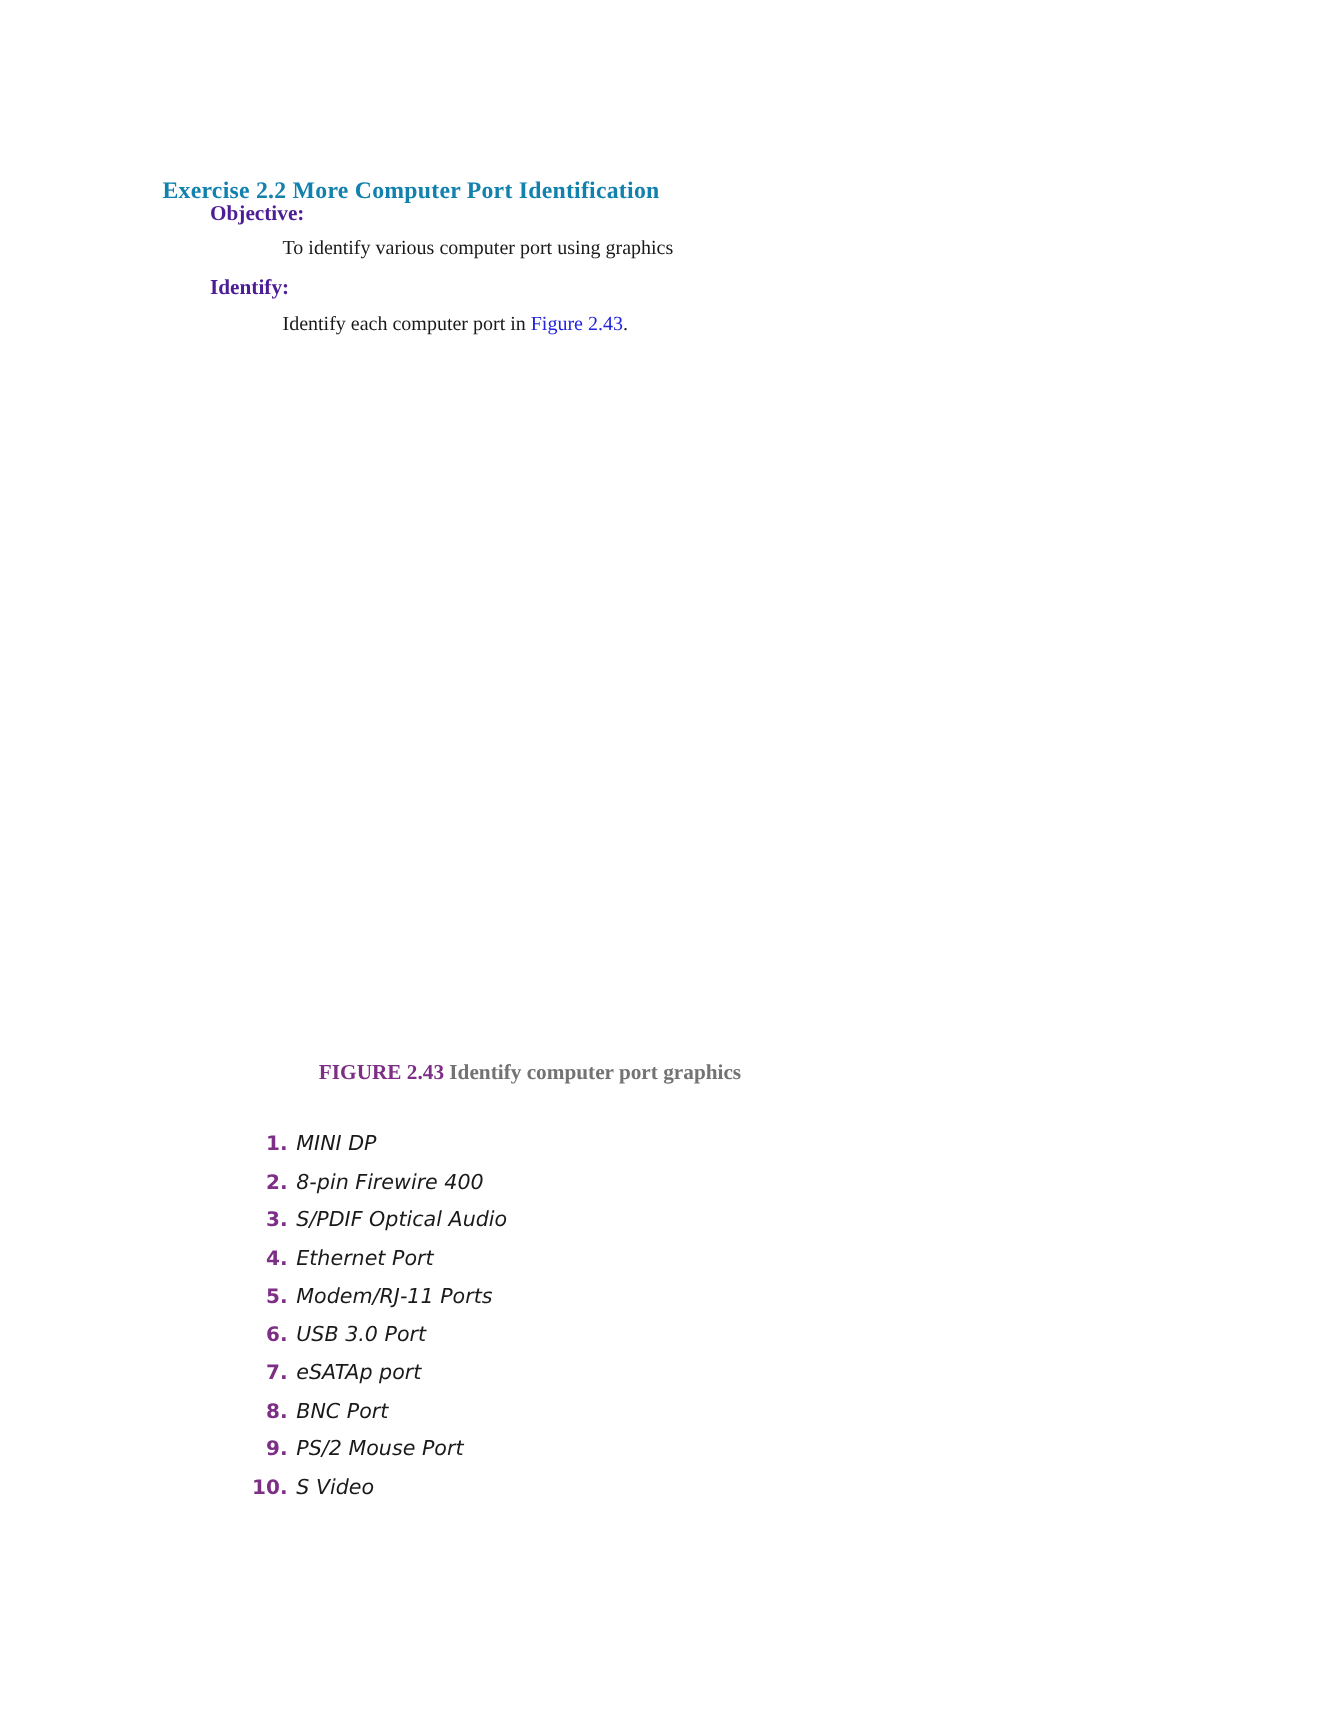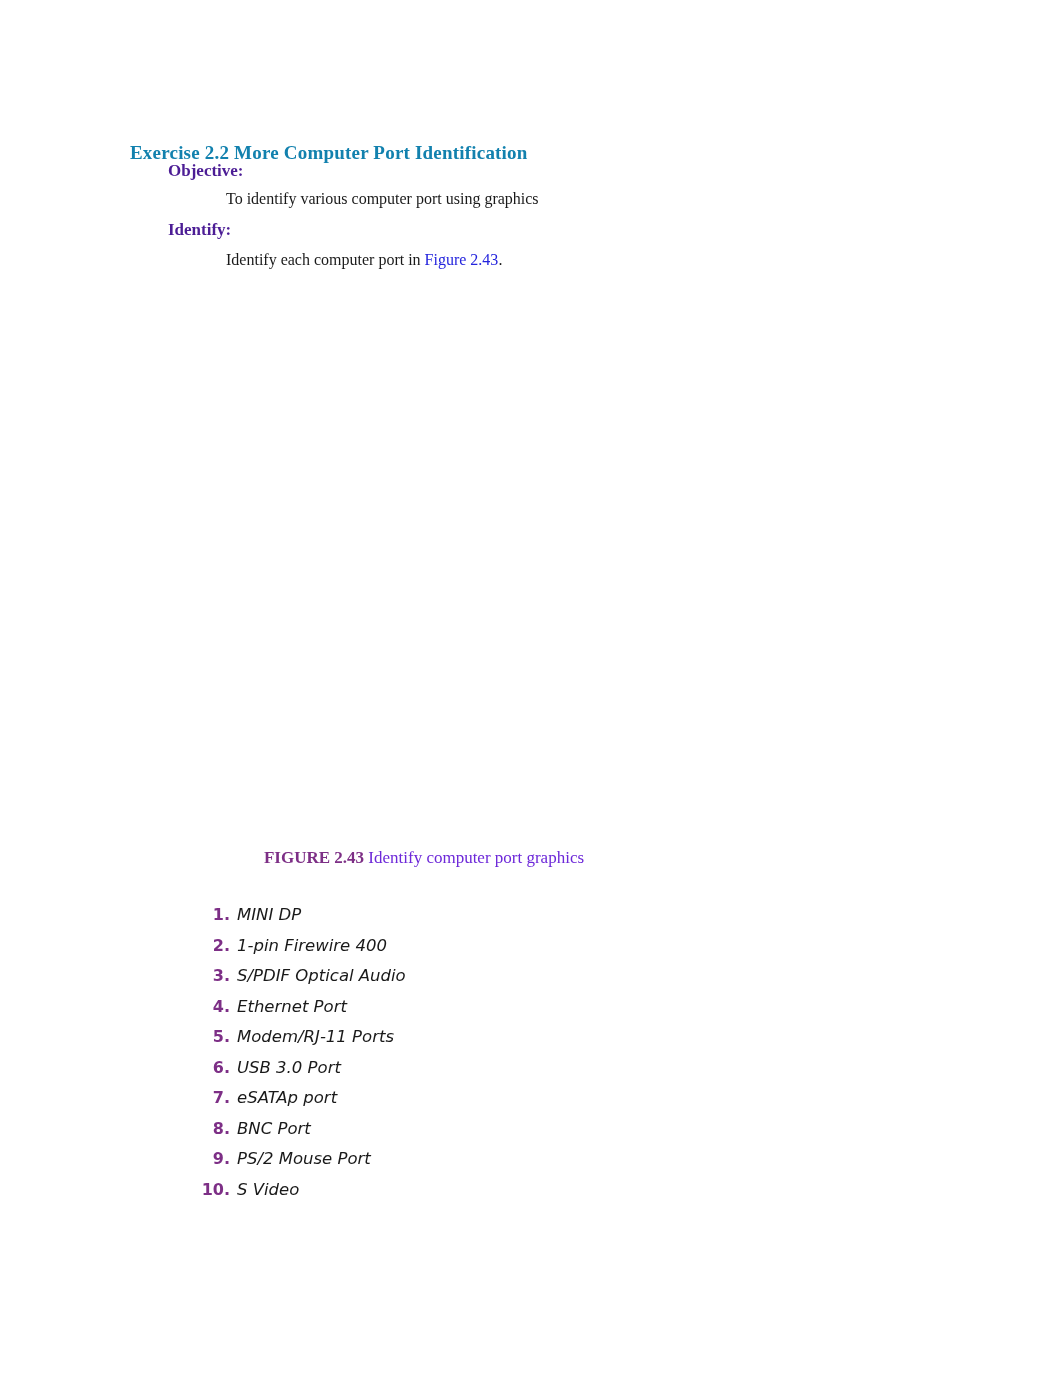--- a/index.html
+++ b/index.html
@@ -92,22 +92,22 @@
     font-size: 17px;
     font-weight: bold;
     color: #161616;
     line-height: 1.2;
   }
   .figure-caption .fig-label {
     color: #7d2f86;
     font-weight: bold;
   }
   .figure-caption .fig-title {
-    color: #6d28d9;
-    font-weight: normal;
+    color: #737373;
+    font-weight: bold;
   }
 
   
   .answer-list {
     position: absolute;
     left: 0;
     top: 884px;
     width: 1062px;
   }
   .answer-item {
@@ -154,21 +154,21 @@
 
   <div class="figure-caption"><span class="fig-label">FIGURE 2.43</span><span class="fig-title"> </span><span class="fig-title">Identify computer port graphics</span></div>
 
   <ol class="answer-list">
       <li class="answer-item">
         <span class="answer-num">1.</span>
         <span class="answer-text">MINI DP</span>
       </li>
       <li class="answer-item">
         <span class="answer-num">2.</span>
-        <span class="answer-text">1-pin Firewire 400</span>
+        <span class="answer-text">8-pin Firewire 400</span>
       </li>
       <li class="answer-item">
         <span class="answer-num">3.</span>
         <span class="answer-text">S/PDIF Optical Audio</span>
       </li>
       <li class="answer-item">
         <span class="answer-num">4.</span>
         <span class="answer-text">Ethernet Port</span>
       </li>
       <li class="answer-item">

